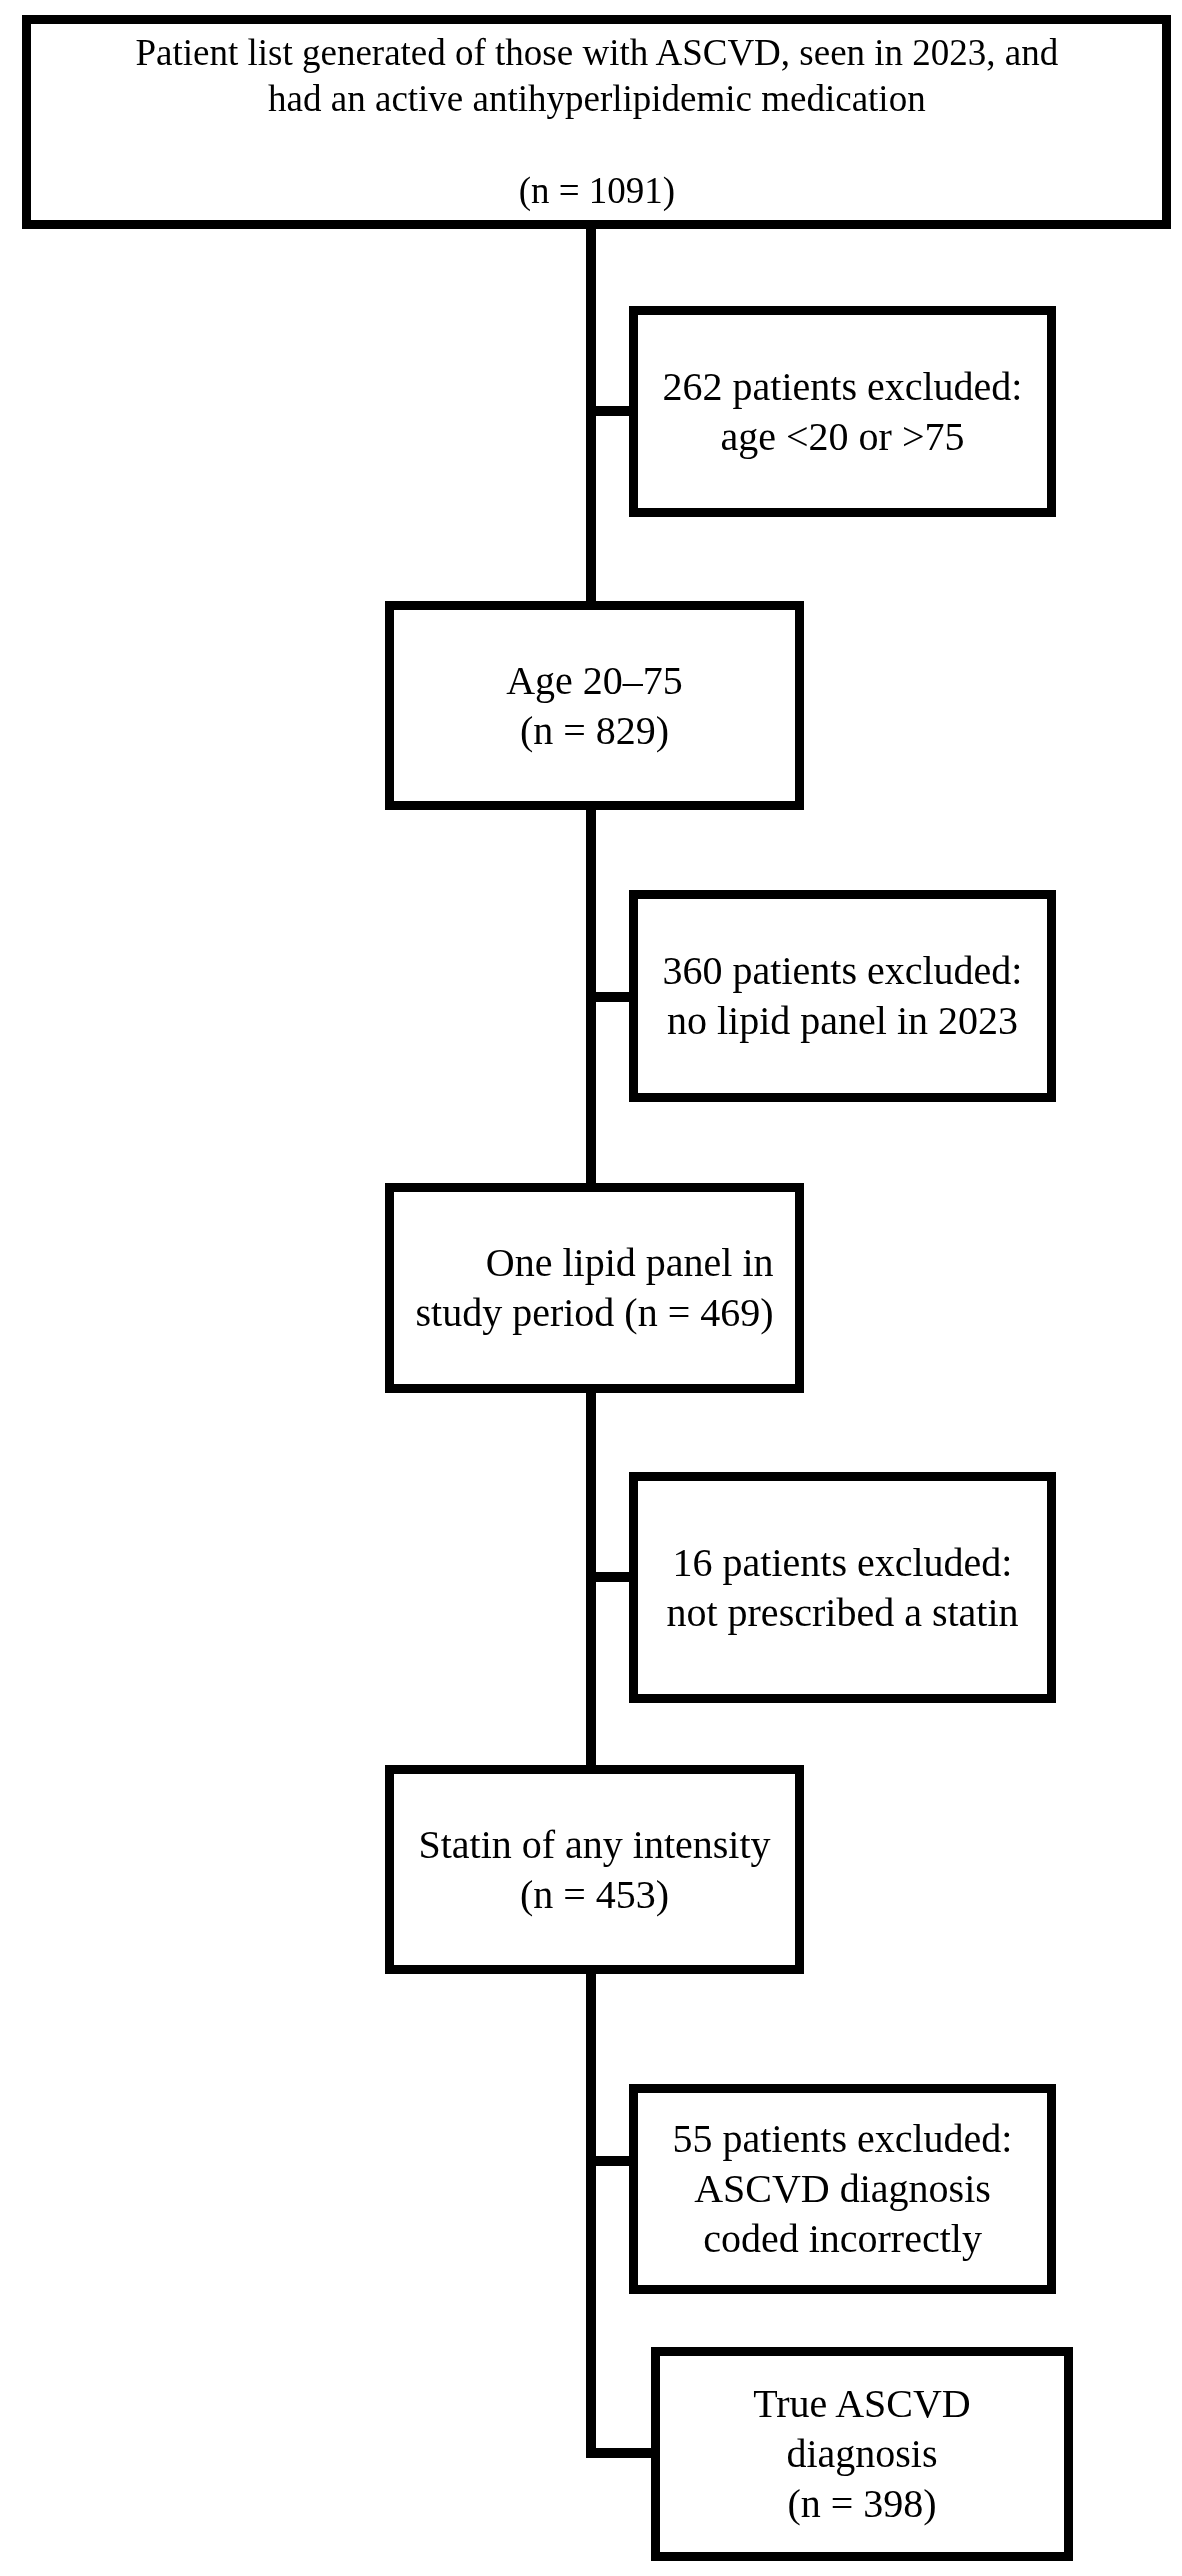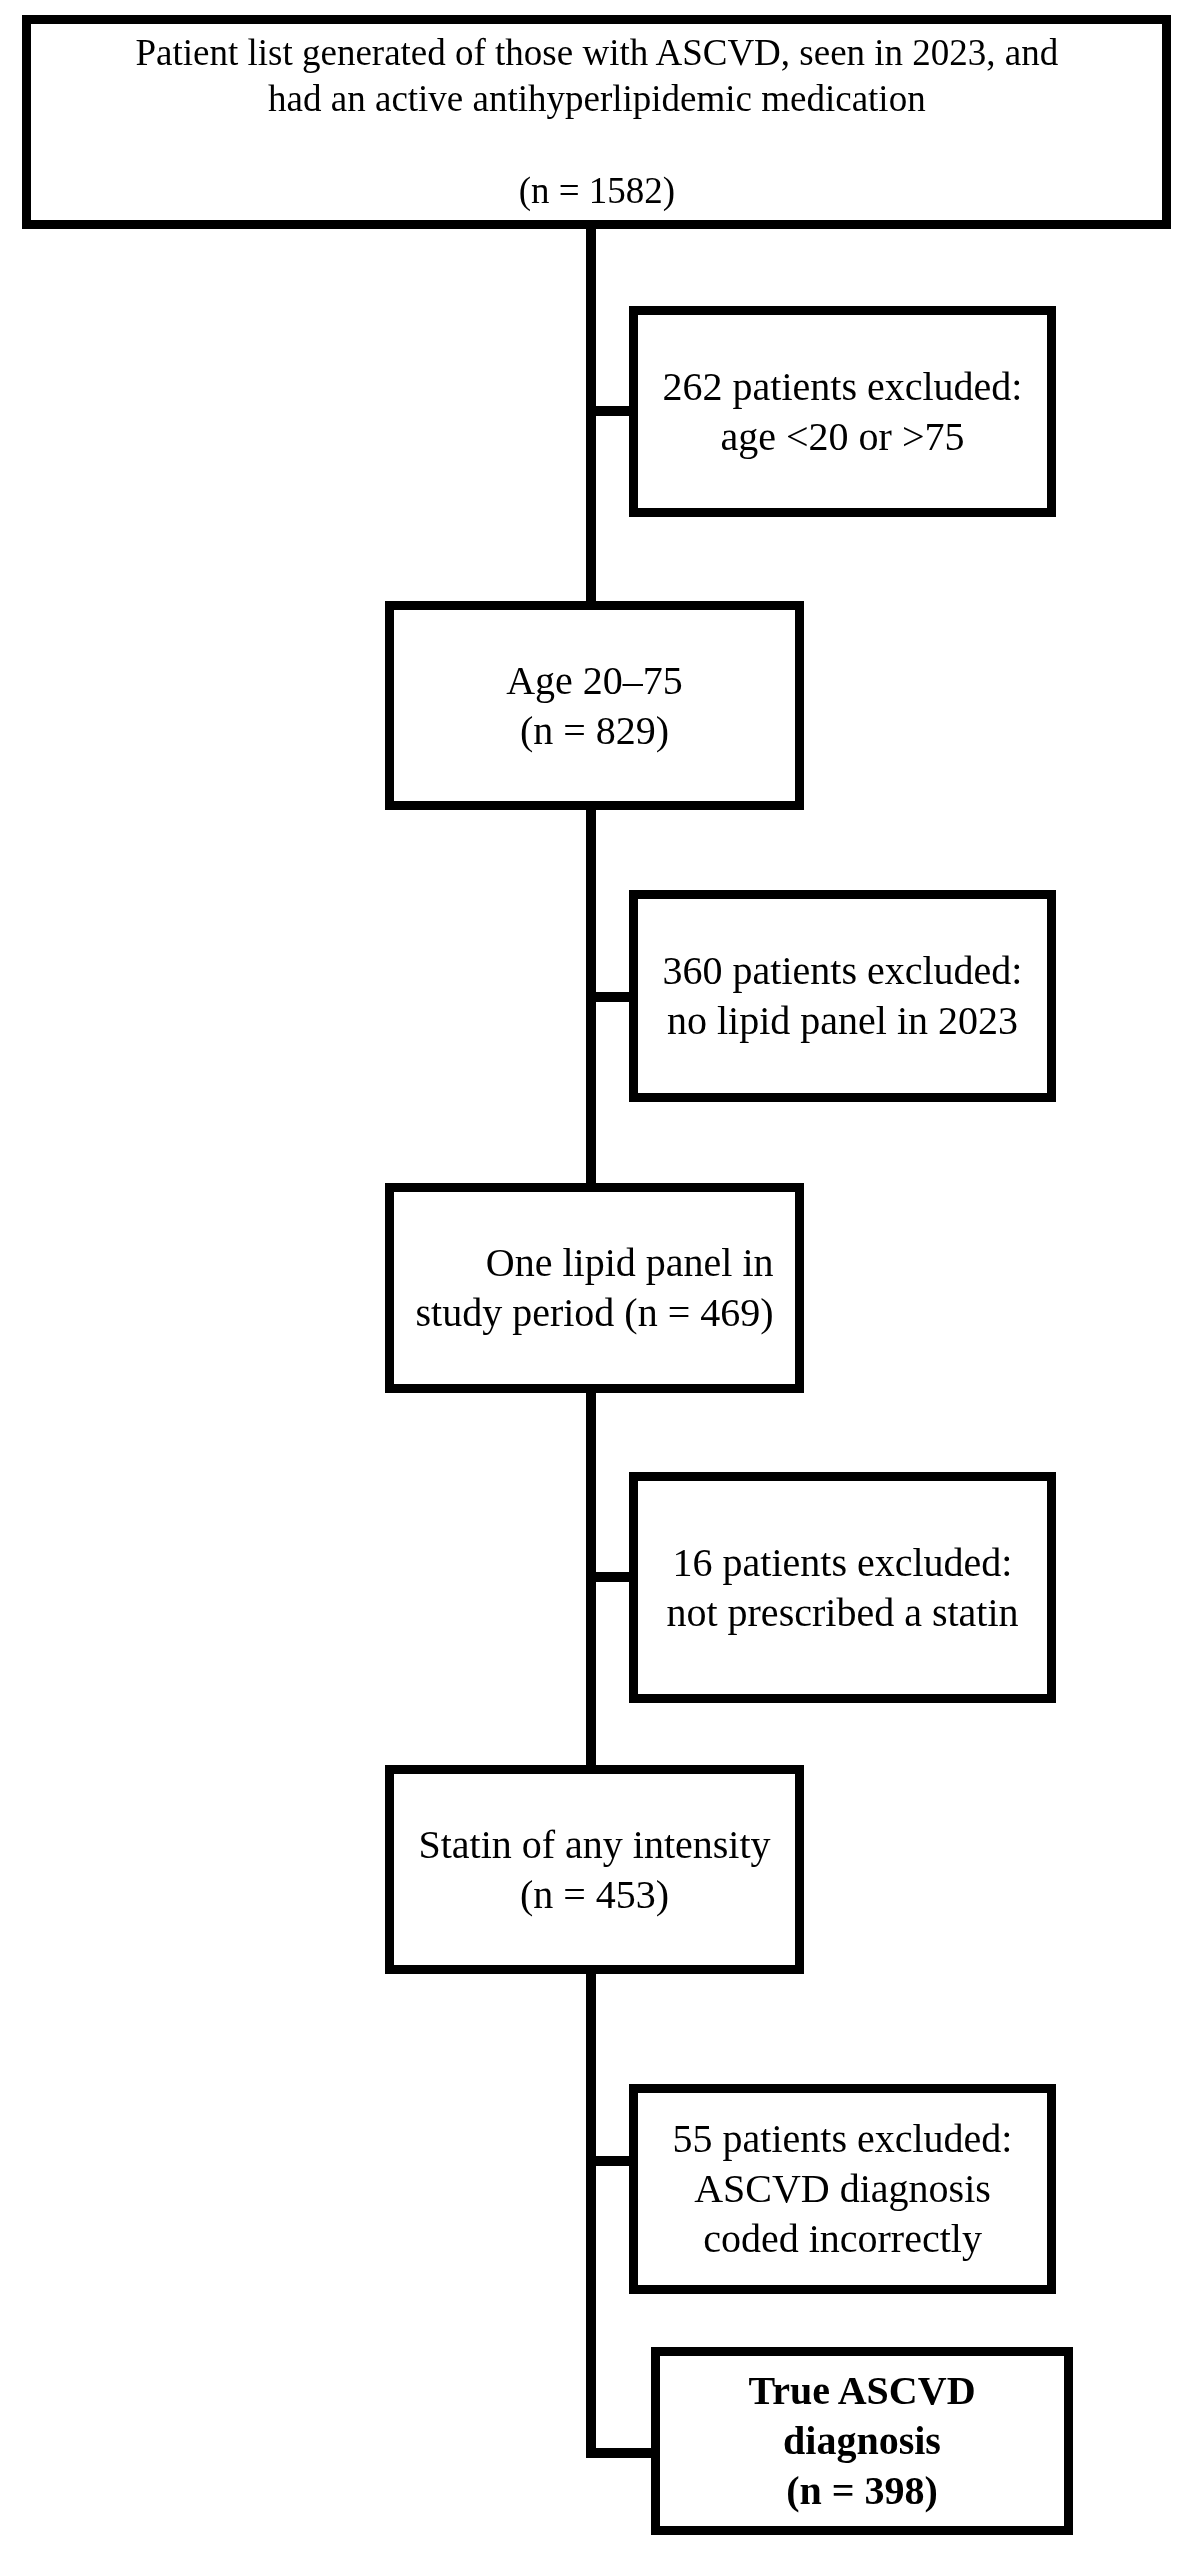--- a/index.html
+++ b/index.html
@@ -36,21 +36,21 @@
 
   
   #box-start        { left: 22.4px;  top: 15px;   width: 1149px; height: 214px; font-size: 37px; }
   #box-excl-age     { left: 629px; top: 306px;  width: 427px;  height: 211px; }
   #box-age          { left: 385px; top: 601px;  width: 419px;  height: 209px; }
   #box-excl-lipid   { left: 629px; top: 890px; width: 427px;  height: 212px; }
   #box-lipid        { left: 385px; top: 1183px; width: 419px;  height: 210px; text-align: right; }
   #box-excl-statin  { left: 629px; top: 1472px; width: 427px;  height: 231px; }
   #box-statin       { left: 385px; top: 1765px; width: 419px;  height: 209px; }
   #box-excl-coding  { left: 629px; top: 2056px; width: 427px;  height: 210px; margin-top: 28px; }
-  #box-final        { left: 651px; top: 2347px; width: 422px;  height: 188px; font-weight: bold; }
+  #box-final        { left: 651px; top: 2347px; width: 422px;  height: 214px; }
 
   
   #line-v1     { left: 586px; top: 224px;  width: 9.7px;  height: 381px; }
   #line-v2     { left: 586px; top: 806px; width: 9.7px;  height: 381px; }
   #line-v3     { left: 586px; top: 1389px; width: 9.7px;  height: 379px; }
   #line-v4     { left: 586px; top: 1970px; width: 9.7px;  height: 488px; }
   #stub-a      { left: 590px; top: 406px;  width: 49px;  height: 9.7px; }
   #stub-b      { left: 590px; top: 992px; width: 49px;  height: 9.7px; }
   #stub-c      { left: 590px; top: 1572px; width: 49px;  height: 9.7px; }
   #stub-d      { left: 590px; top: 2156px; width: 49px;  height: 9.7px; }
@@ -67,21 +67,21 @@
   <div class="line" id="stub-b"></div>
   <div class="line" id="line-v3"></div>
   <div class="line" id="stub-c"></div>
   <div class="line" id="line-v4"></div>
   <div class="line" id="stub-d"></div>
   <div class="line" id="elbow-final"></div>
 
   <div class="box" id="box-start">Patient list generated of those with ASCVD, seen in 2023, and
 had an active antihyperlipidemic medication
 
-(n = 1582)</div>
+(n = 1091)</div>
 
   <div class="box" id="box-excl-age">262 patients excluded:
 age &lt;20 or &gt;75</div>
 
   <div class="box" id="box-age">Age 20–75
 (n = 829)</div>
 
   <div class="box" id="box-excl-lipid">360 patients excluded:
 no lipid panel in 2023</div>
 

